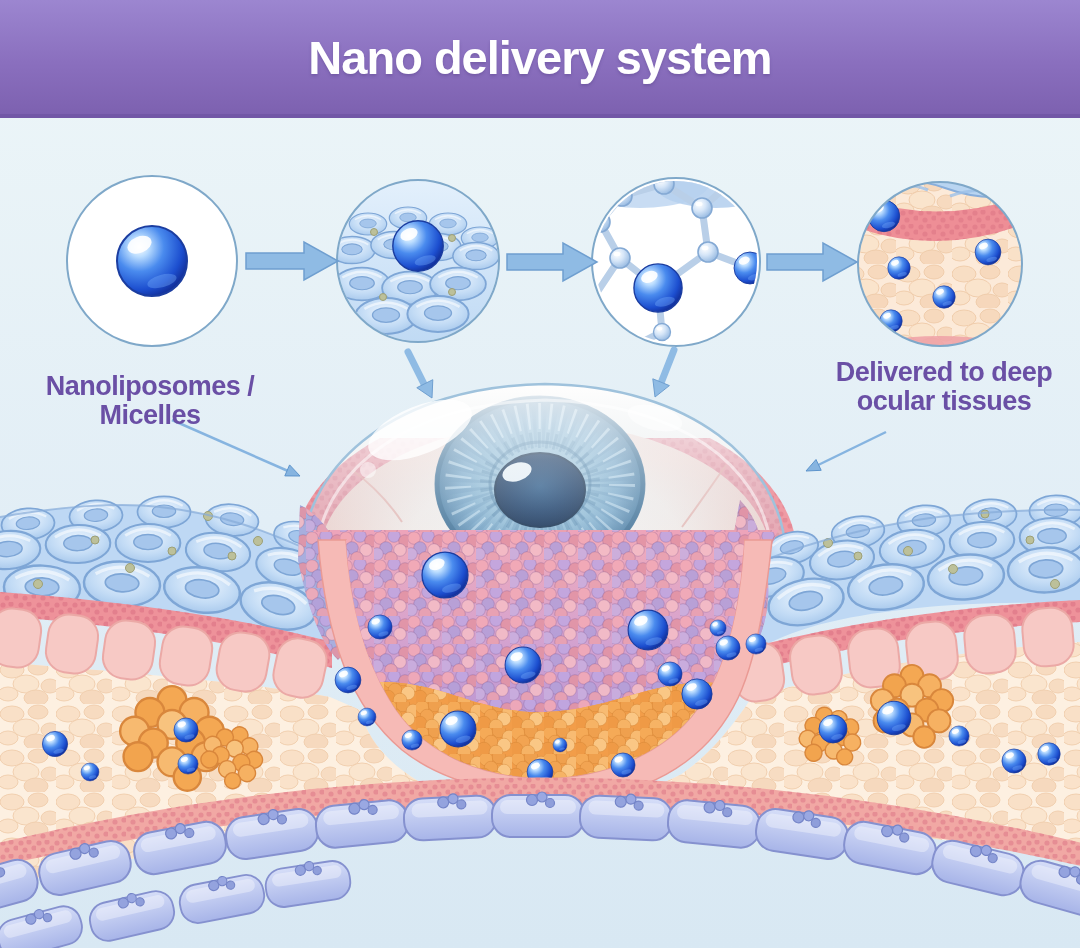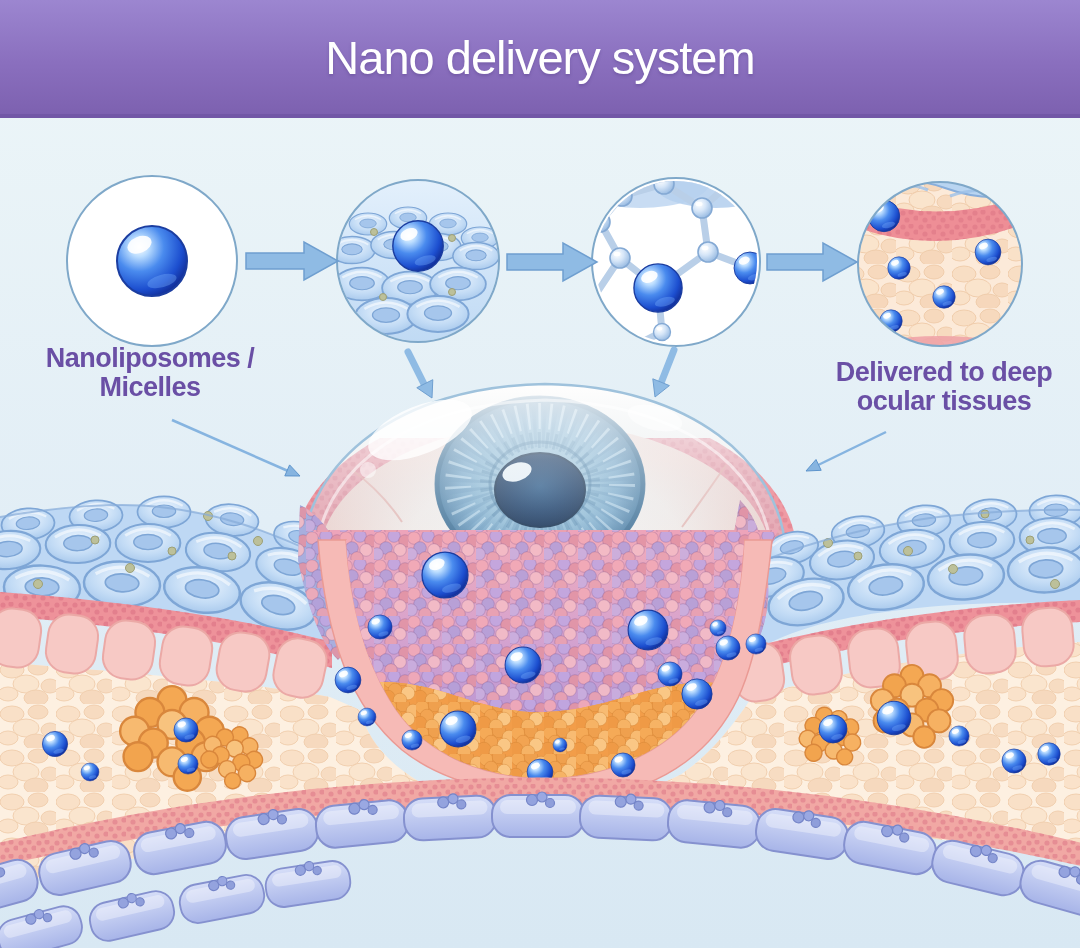--- a/index.html
+++ b/index.html
@@ -4,25 +4,25 @@
 <style>
   html,body{margin:0;padding:0;background:#c9d8e6;}
   #page{position:relative;width:1080px;height:948px;overflow:hidden;
         font-family:"Liberation Sans",sans-serif;
         background:linear-gradient(180deg,#edf6f8 0%,#e2eef6 55%,#d8e8f3 100%);}
   #scene{position:absolute;left:0;top:0;width:1080px;height:948px;}
   .banner{position:absolute;left:0;top:0;width:1080px;height:114px;
           background:linear-gradient(180deg,#9c86d0 0%,#8a6fbe 55%,#7d61b0 100%);
           border-bottom:4px solid #7257a6;
           display:flex;align-items:center;justify-content:center;}
-  .banner-title{color:#ffffff;font-size:47px;font-weight:normal;letter-spacing:-1px;
+  .banner-title{color:#ffffff;font-size:47px;font-weight:bold;letter-spacing:-1px;
           text-shadow:0 2px 3px rgba(80,60,130,.35);}
   .anno{position:absolute;text-align:center;font-weight:bold;font-size:27px;
         line-height:1.08;color:#6a4fa5;letter-spacing:-0.5px;}
-  .anno-left{left:0;top:344px;width:300px;}
+  .anno-left{left:0;top:372px;width:300px;}
   .anno-right{left:800px;top:358px;width:288px;}
 </style>
 </head>
 <body>
 
 <div id="page">
 
 <svg id="scene" viewBox="0 0 1080 948" xmlns="http://www.w3.org/2000/svg">
   <defs>
     <radialGradient id="gradSphere" cx="32%" cy="30%" r="78%">

